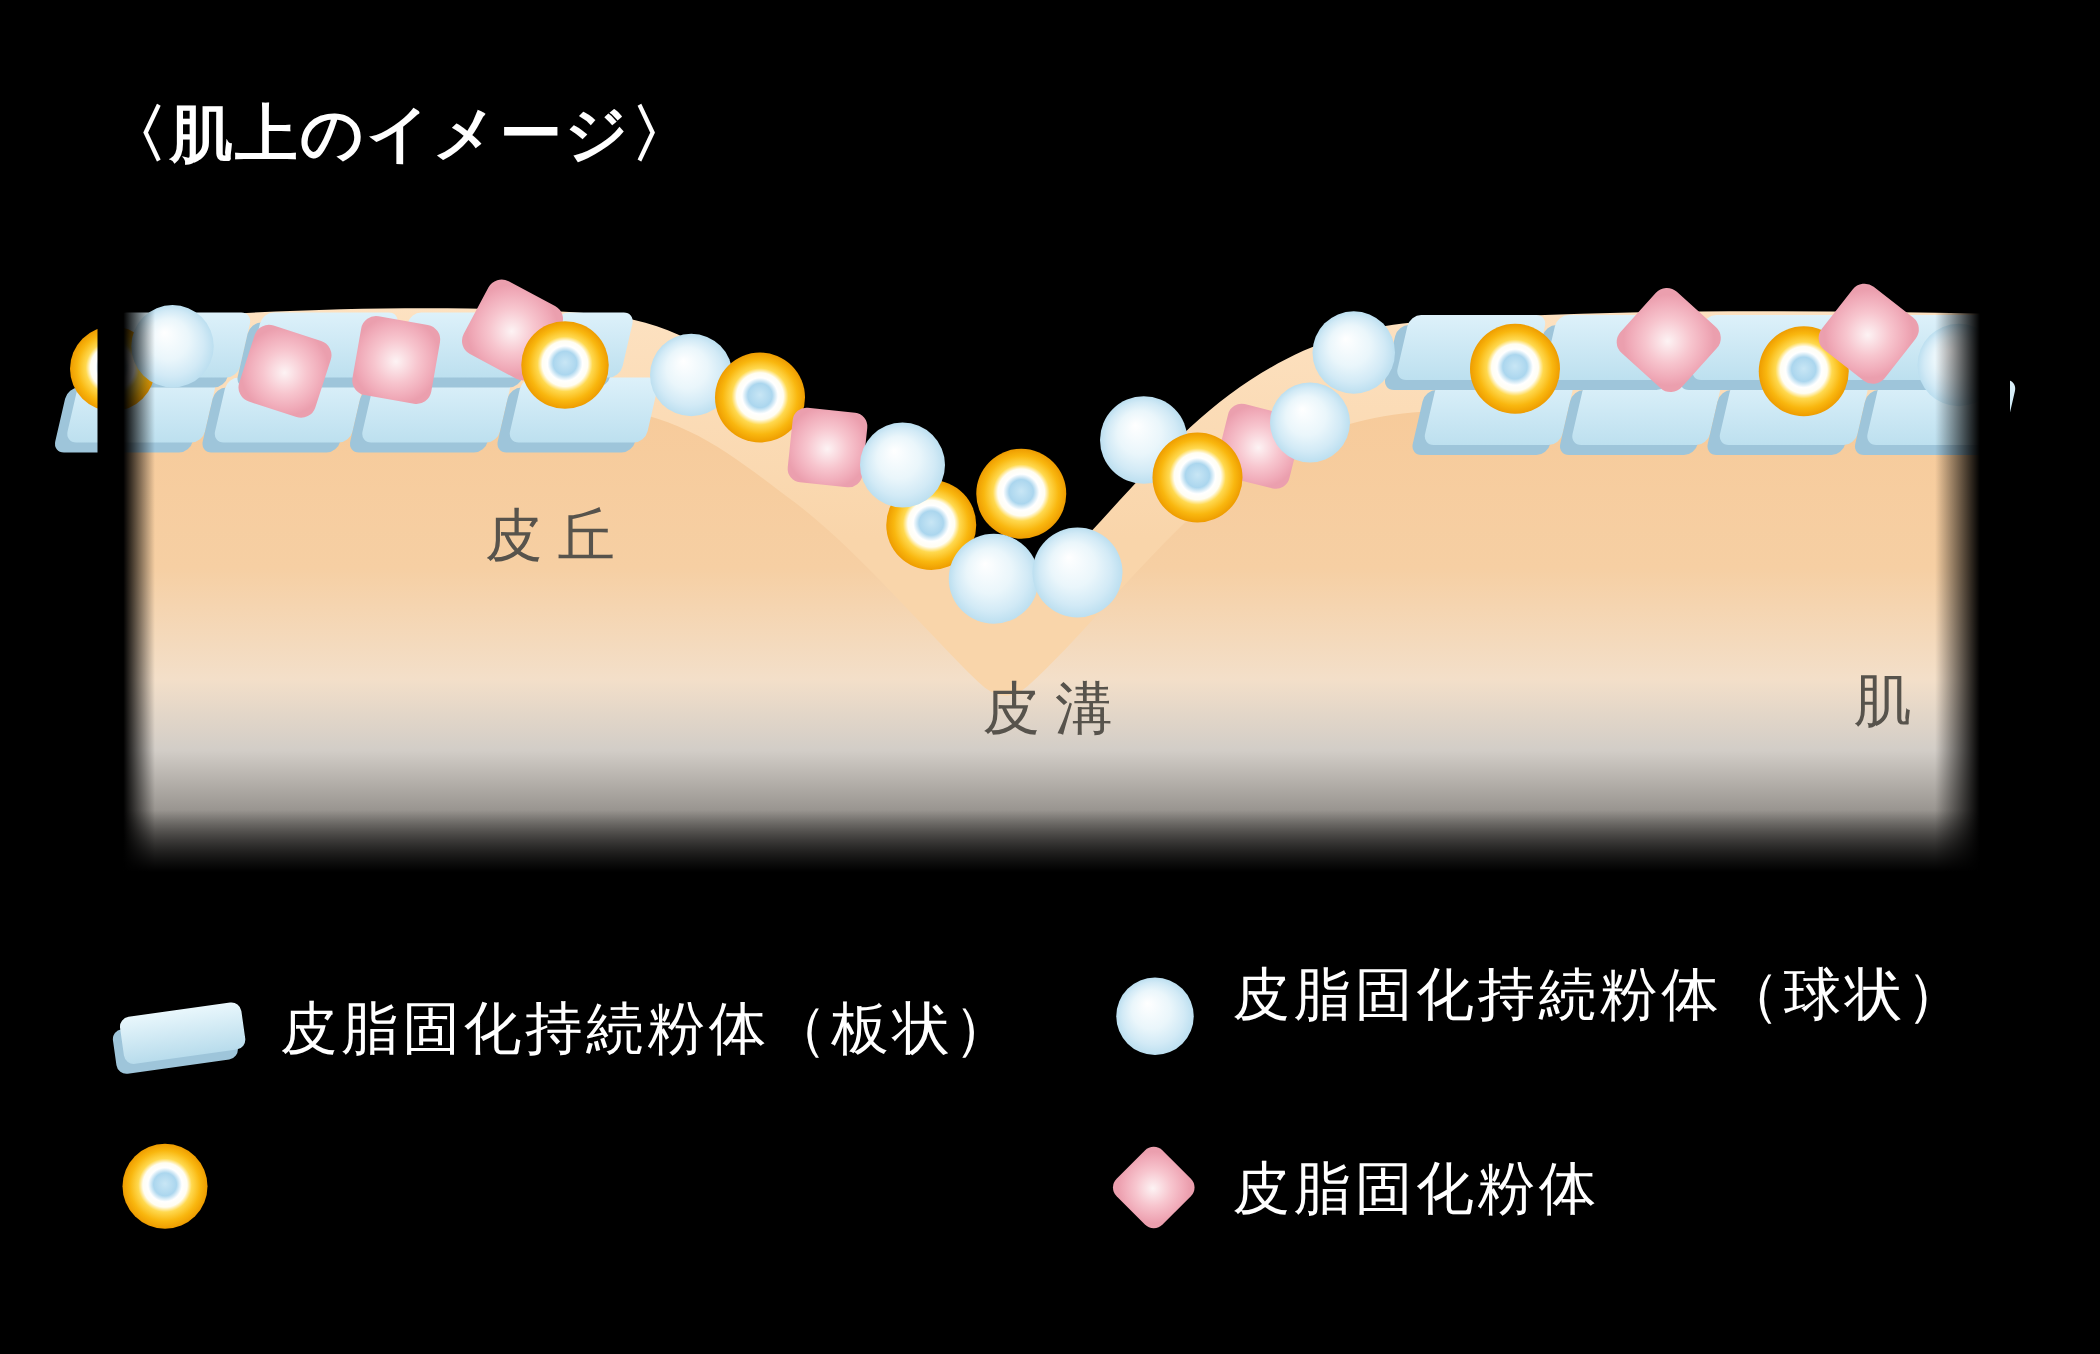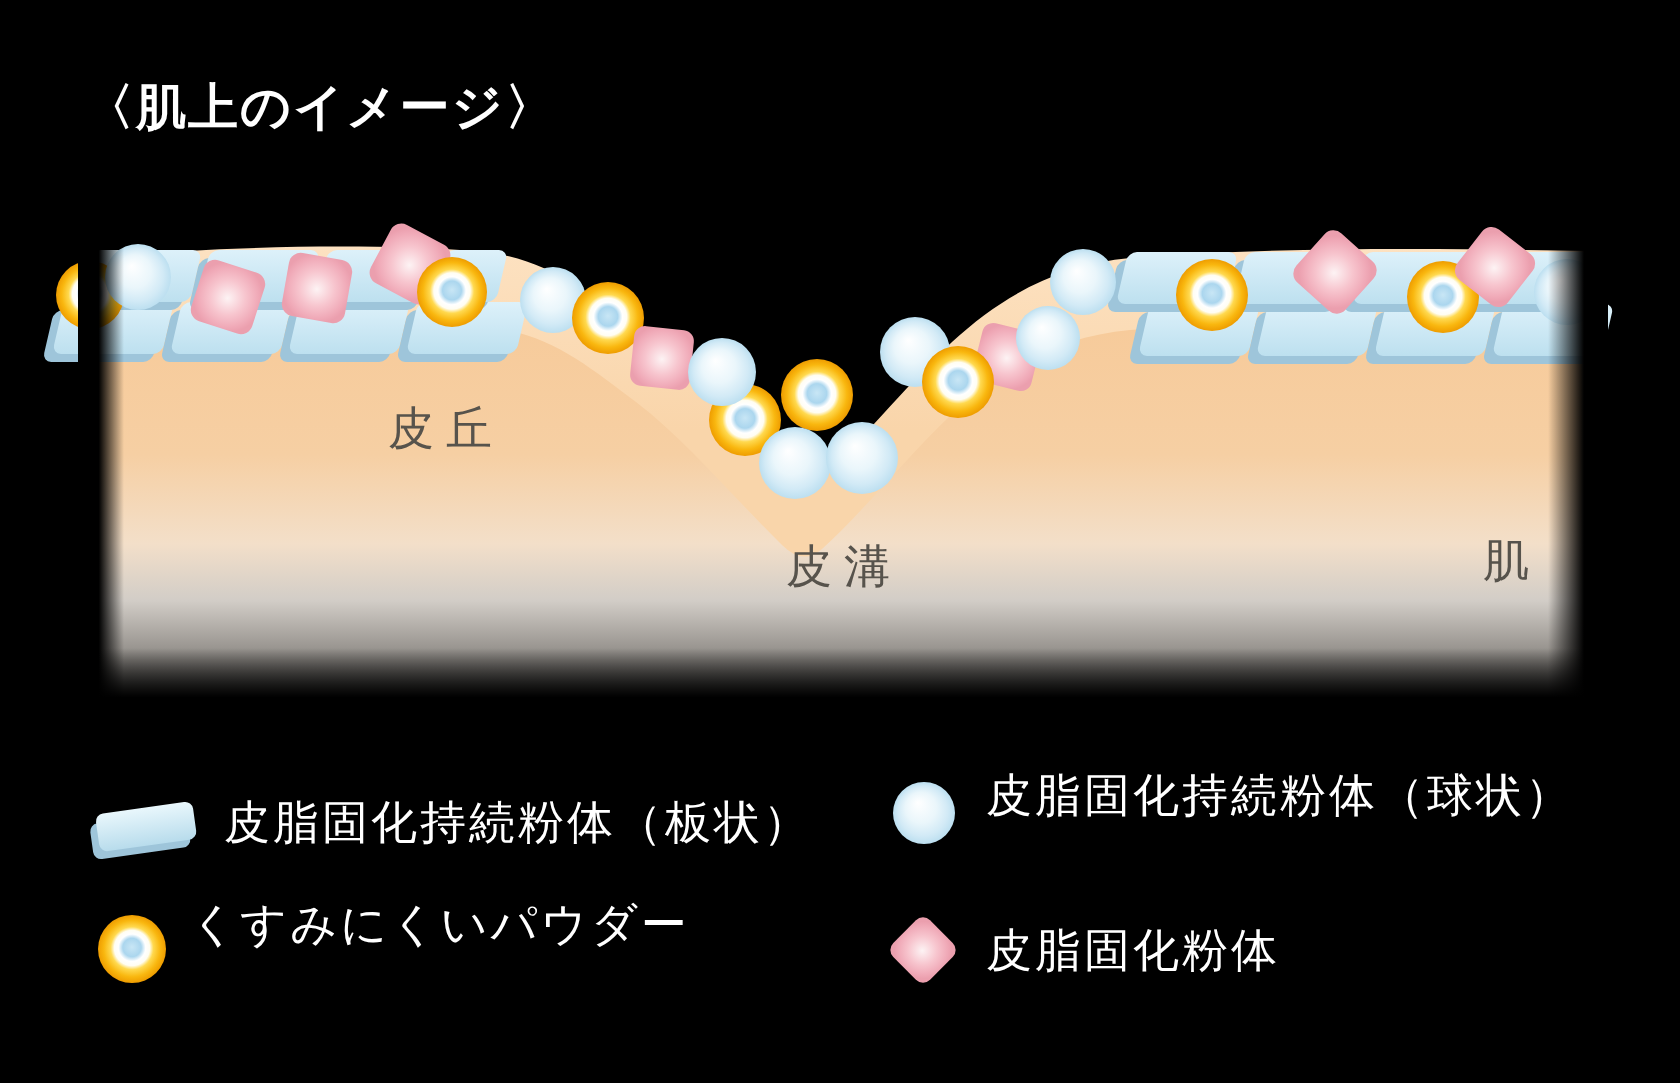--- a/index.html
+++ b/index.html
@@ -220,21 +220,20 @@
 
   <svg class="abs" style="left:892px;top:781px;" width="64" height="64" viewBox="0 0 64 64">
     <circle cx="32" cy="32" r="31" fill="url(#sphereGrad)"></circle>
   </svg>
   <div class="abs legend-text" style="left:986px;top:752px;margin-top:12px;">皮脂固化持続粉体（球状）</div>
 
   <svg class="abs" style="left:96px;top:913px;" width="72" height="72" viewBox="0 0 72 72">
     <circle cx="36" cy="36" r="34" fill="url(#ringGrad)"></circle>
   </svg>
   <div class="abs legend-text-2line" style="left:190px;top:891px;">
-    <div>くすみにくいパウダー</div>
   </div>
 
   <svg class="abs" style="left:879px;top:906px;" width="88" height="88" viewBox="0 0 88 88">
     <rect x="18" y="18" width="52" height="52" rx="10" fill="url(#diaGrad)" transform="rotate(45 44 44)"></rect>
   </svg>
   <div class="abs legend-text" style="left:986px;top:919px;">皮脂固化粉体</div>
 
 </div>
 
 </body></html>

